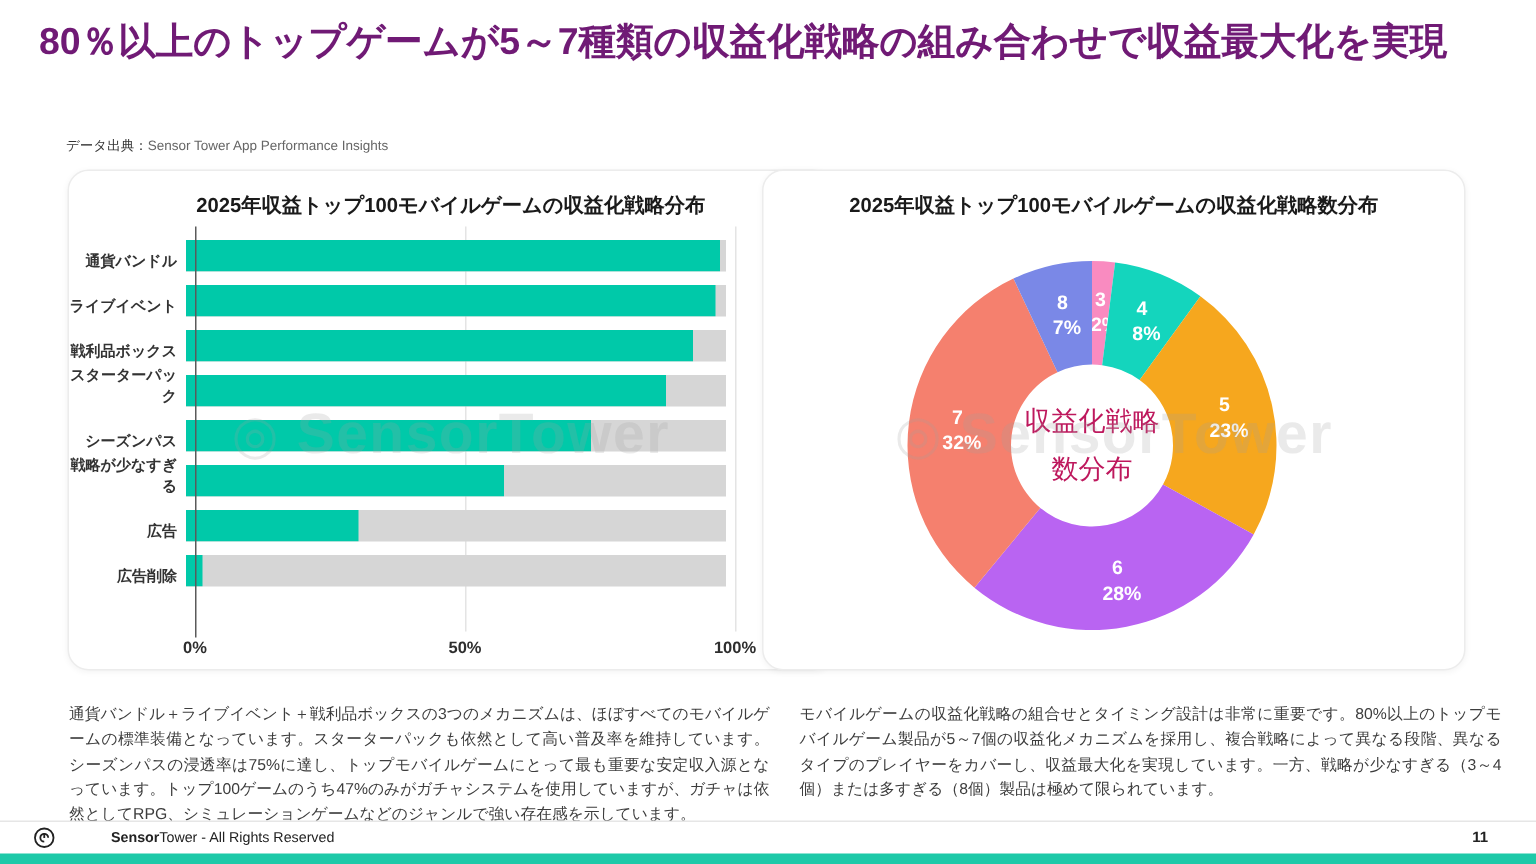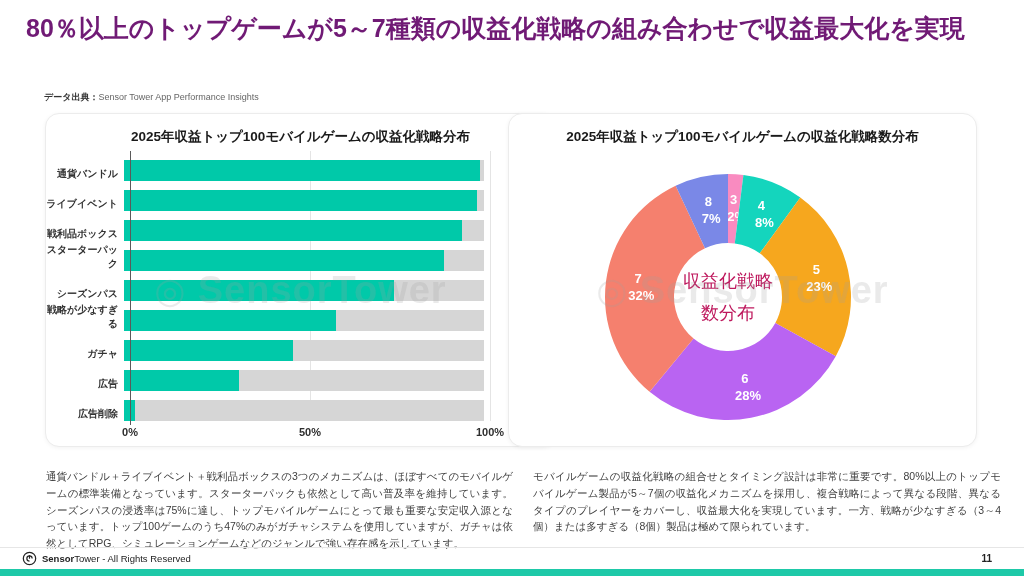--- a/index.html
+++ b/index.html
@@ -11,21 +11,21 @@
     font-family:"Liberation Sans","DejaVu Sans",sans-serif;
     overflow:hidden;
   }
   .page-title {
     position:absolute; left:26px; top:10px; width:968px;
     font-size:25px; font-weight:bold; color:#701a75; line-height:1.5;
   }
   .source-line {
     position:absolute; left:44px; top:91px; font-size:9px; color:#666;
   }
-  .source-line b { color:#333; font-weight:bold; }
+  .source-line b { color:#333; font-weight:normal; }
   .card {
     position:absolute; top:113px; height:334px;
     background:#fff; border:1px solid #ececec; border-radius:14px;
     box-shadow:0 1px 4px rgba(0,0,0,0.05);
   }
   .card-left  { left:45px;  width:511px; }
   .card-right { left:508px; width:469px; }
   .card-title {
     position:absolute; top:14px; left:0; width:100%;
     text-align:center; font-size:13.5px; font-weight:bold; color:#1a1a1a;
@@ -85,21 +85,21 @@
   .para-right { left:533px; width:468px; }
   
   .footer {
     position:absolute; left:0; bottom:7px; width:1024px; height:22px;
     border-top:1px solid #e6e6e6; display:flex; align-items:center;
   }
   .footer-brand {
     margin-left:22px; display:flex; align-items:center; gap:5px;
     font-size:9.5px; color:#222;
   }
-  .footer-brand b { font-weight:bold; }
+  .footer-brand b { font-weight:bold;margin-left:32px; }
   .footer-page {
     margin-left:auto; margin-right:32px;
     font-size:10px; font-weight:bold; color:#222;
   }
   .bottom-strip {
     position:absolute; left:0; bottom:0; width:1024px; height:7px;
     background:#1ec9a8;
   }
 </style>
 </head>
@@ -144,26 +144,20 @@
       <div class="bar-row">
         <div class="bar-label">シーズンパス</div>
         <div class="bar-track" style="background: rgb(214, 214, 214);">
           <div class="bar-fill" style="width: 75%; background: rgb(0, 201, 169);"></div>
         </div>
       </div>
       <div class="bar-row">
         <div class="bar-label">戦略が少なすぎる</div>
         <div class="bar-track" style="background: rgb(214, 214, 214);">
           <div class="bar-fill" style="width: 59%; background: rgb(0, 201, 169);"></div>
-        </div>
-      </div>
-      <div class="bar-row">
-        <div class="bar-label">ガチャ</div>
-        <div class="bar-track" style="background: rgb(214, 214, 214);">
-          <div class="bar-fill" style="width: 47%; background: rgb(0, 201, 169);"></div>
         </div>
       </div>
       <div class="bar-row">
         <div class="bar-label">広告</div>
         <div class="bar-track" style="background: rgb(214, 214, 214);">
           <div class="bar-fill" style="width: 32%; background: rgb(0, 201, 169);"></div>
         </div>
       </div>
       <div class="bar-row">
         <div class="bar-label">広告削除</div>

